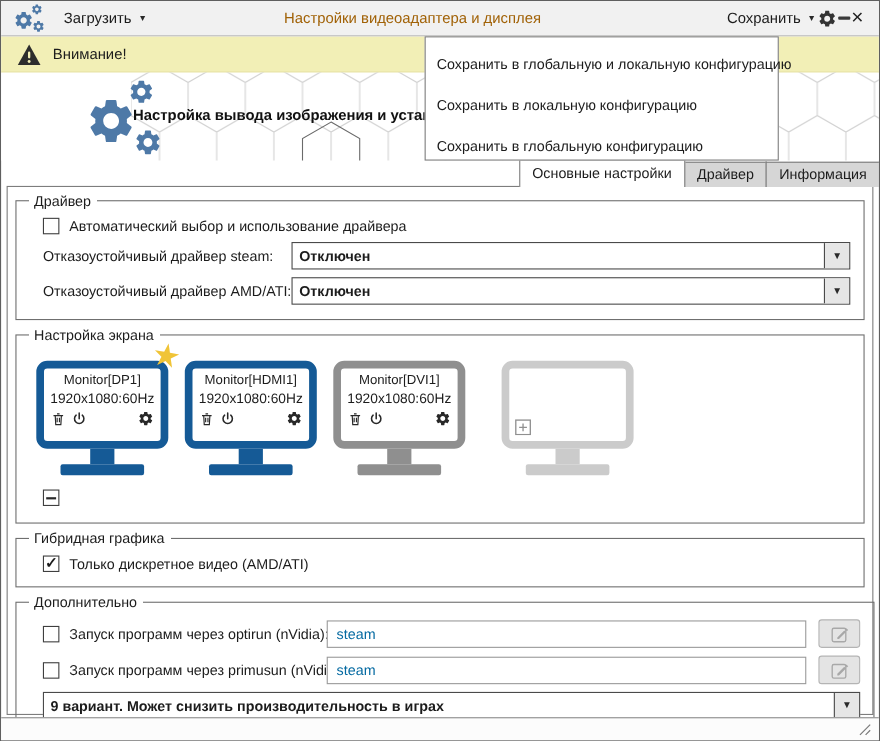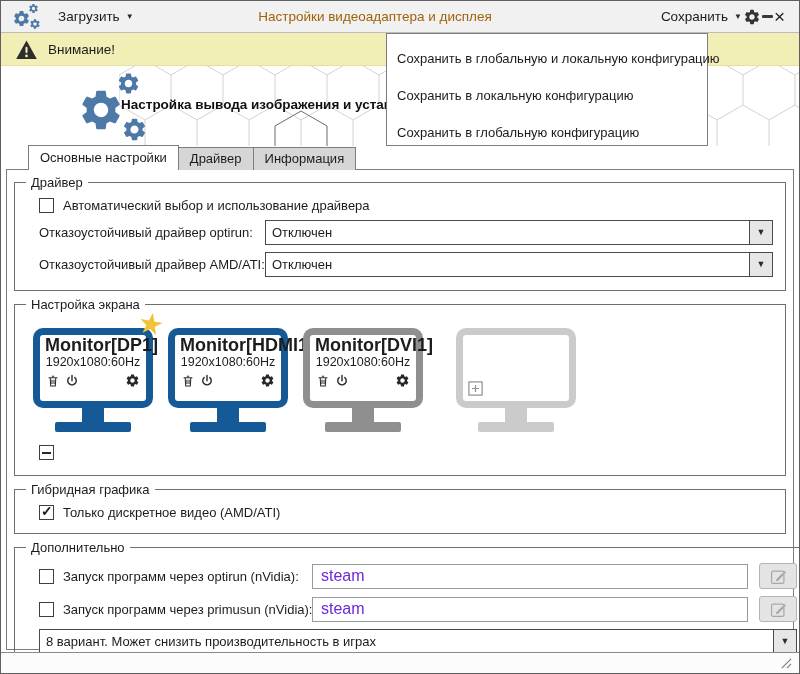--- a/index.html
+++ b/index.html
@@ -85,20 +85,21 @@
     font-weight: bold; font-size: 13.5px; color: #111;
   }
 
   
   .tabs {
     flex: none; display: flex; align-items: flex-end;
     padding-left: 27px;
     margin-bottom: -1px;
     position: relative; z-index: 2;
     height: 24px;
+    justify-content: flex-end;
   }
   .tab {
     border: 1px solid #7d7d7d;
     border-bottom: none;
     background: #d6d6d6;
     padding: 3px 11px 4px;
     font-size: 13px;
     height: 23px;
     margin-right: -1px;
     white-space: nowrap;
@@ -146,37 +147,36 @@
     content: ""; width: 9px; height: 2px; background: #2a2a2a;
   }
 
   
   .select {
     flex: 1; height: 25px;
     border: 1px solid #4a4a4a; background: #fff;
     display: flex; align-items: center;
     overflow: hidden;
   }
-  .select .sel-text { padding-left: 6px; flex: 1; white-space: nowrap; overflow: hidden; }
+  .select .sel-text { padding-left: 6px; flex: 1; white-space: nowrap; overflow: hidden; font-weight: bold; }
   .select .sel-btn {
     flex: none; width: 23px; align-self: stretch;
     background: #e6e6e6; border-left: 1px solid #4a4a4a;
     display: flex; align-items: center; justify-content: center;
   }
   .select .sel-btn .caret { font-size: 9px; }
 
   
   .text-input {
     width: 436px; height: 25px; flex: none;
     border: 1px solid #9a9a9a;
     padding: 0 8px;
     font-family: "Liberation Sans", sans-serif;
-    font-size: 16px; color: #6d28d9;
-    background: #fff;
-    margin-left: 15px;
+    font-size: 13px; color: #0369a1;
+    background: #fff;
   }
   .edit-btn {
     width: 38px; height: 26px; flex: none;
     margin-left: 11px;
     background: #e4e4e4;
     border: 1px solid #b4b4b4;
     border-radius: 3px;
     display: flex; align-items: center; justify-content: center;
     color: #a8a8a8;
   }
@@ -188,21 +188,21 @@
   .screen {
     height: 80px;
     border: 7px solid #155a96;
     border-radius: 10px;
     background: #fff;
     padding: 2px 5px 0;
     position: relative;
   }
   .monitor.disabled .screen { border-color: #8f8f8f; }
   .monitor.empty .screen { border-color: #cbcbcb; }
-  .mon-name { font-size: 18px; font-weight: bold; line-height: 17px; white-space: nowrap; }
+  .mon-name { font-size: 12px; font-weight: normal; text-align: center; line-height: 17px; white-space: nowrap; }
   .mon-mode { font-size: 12.5px; text-align: center; line-height: 17px; white-space: nowrap; }
   .mon-icons { display: flex; align-items: center; gap: 5px; margin-top: 2px; padding: 0 1px; color: #282828; }
   .mon-icons .spacer { flex: 1; }
   .stand-neck { width: 22px; height: 14px; margin: 0 auto; background: #155a96; }
   .stand-base { width: 76px; height: 10px; margin: 0 auto; background: #155a96; border-radius: 2px; }
   .monitor.disabled .stand-neck, .monitor.disabled .stand-base { background: #8f8f8f; }
   .monitor.empty .stand-neck, .monitor.empty .stand-base { background: #cbcbcb; }
   .star {
     position: absolute; top: -18px; right: -11px;
     font-size: 29px; line-height: 1; color: #f0c437;
@@ -326,21 +326,21 @@
 
   <div class="panel">
 
     <fieldset>
       <legend>Драйвер</legend>
       <div class="row">
         <span class="cb"></span>
         <span class="lbl">Автоматический выбор и использование драйвера</span>
       </div>
       <div class="row">
-        <span class="lbl lbl-w">Отказоустойчивый драйвер optirun:</span>
+        <span class="lbl lbl-w">Отказоустойчивый драйвер steam:</span>
         <div class="select">
           <span class="sel-text">Отключен</span>
           <span class="sel-btn">
               <span class="caret">▼</span>
             </span>
         </div>
       </div>
       <div class="row">
         <span class="lbl lbl-w">Отказоустойчивый драйвер AMD/ATI:</span>
         <div class="select">
@@ -472,21 +472,21 @@
         <input class="text-input" type="text" value="steam" style="">
         <span class="edit-btn">
           <svg width="17" height="17" viewBox="0 0 22 22">
               <use href="#i-pencil"></use>
             </svg>
         </span>
       </div>
 
       <div class="row">
         <div class="select">
-          <span class="sel-text">8 вариант. Может снизить производительность в играх</span>
+          <span class="sel-text">9 вариант. Может снизить производительность в играх</span>
           <span class="sel-btn">
               <span class="caret">▼</span>
             </span>
         </div>
       </div>
 
     </fieldset>
   </div>
 
   <div class="statusbar">

